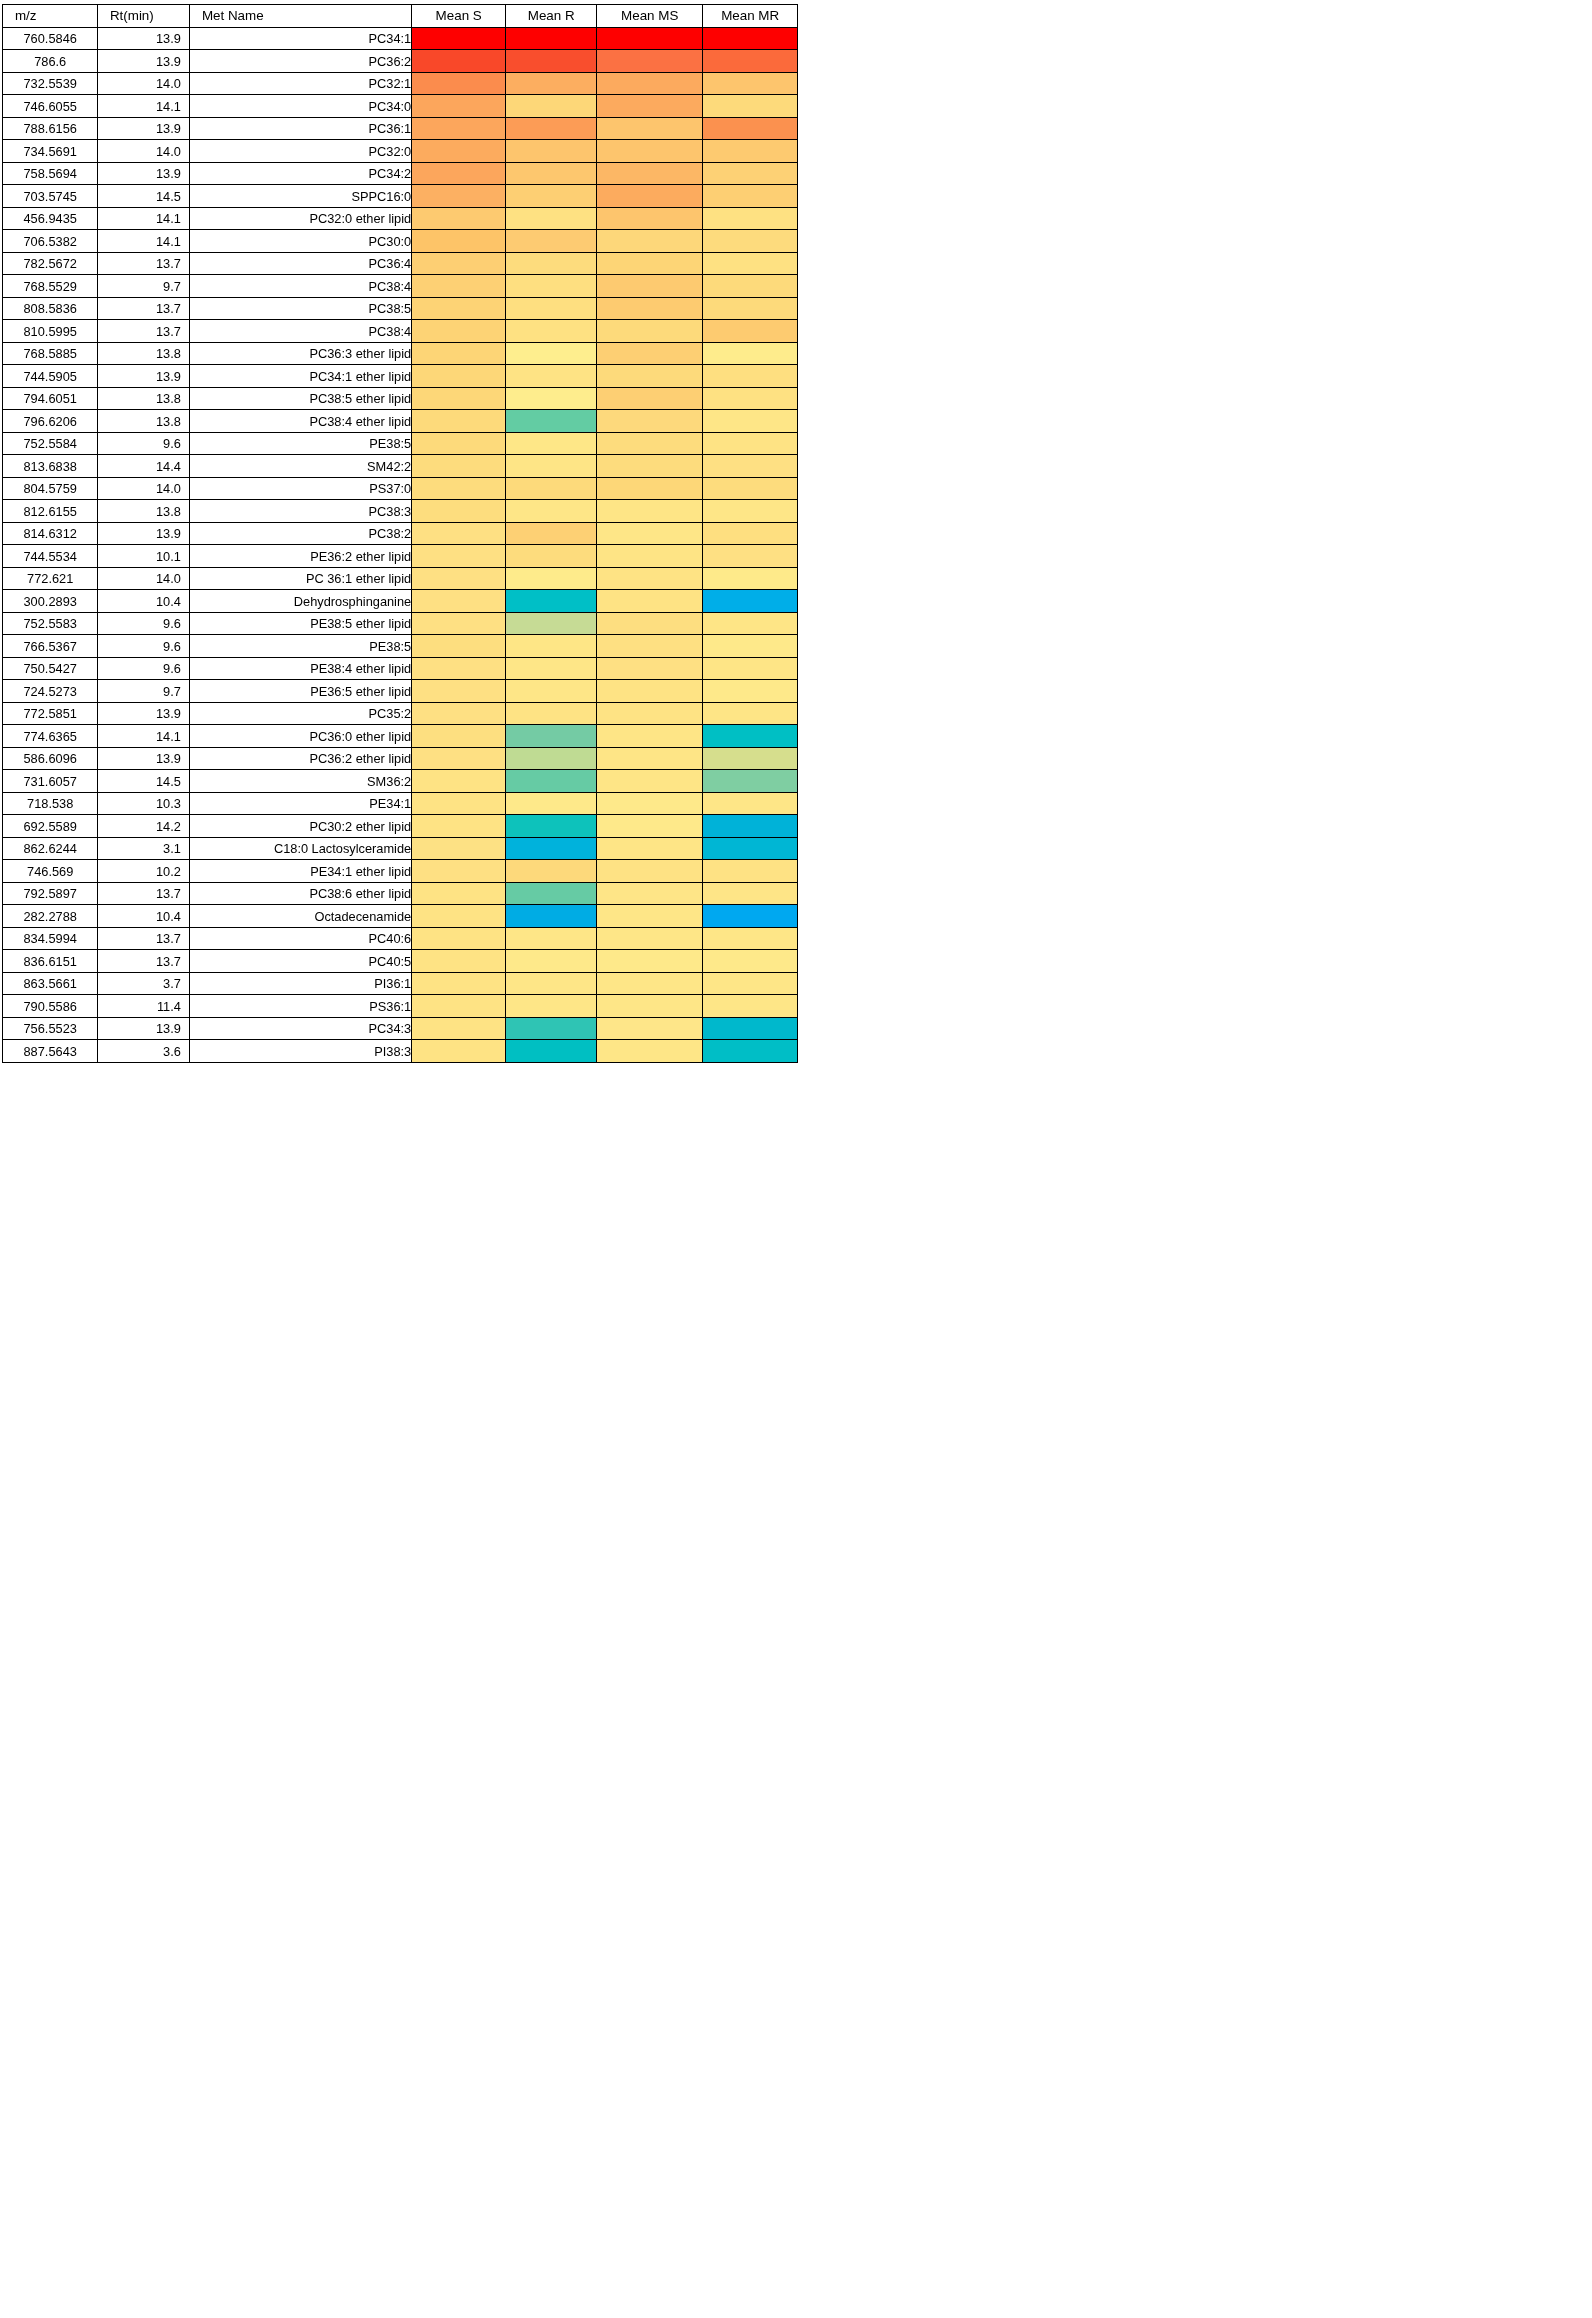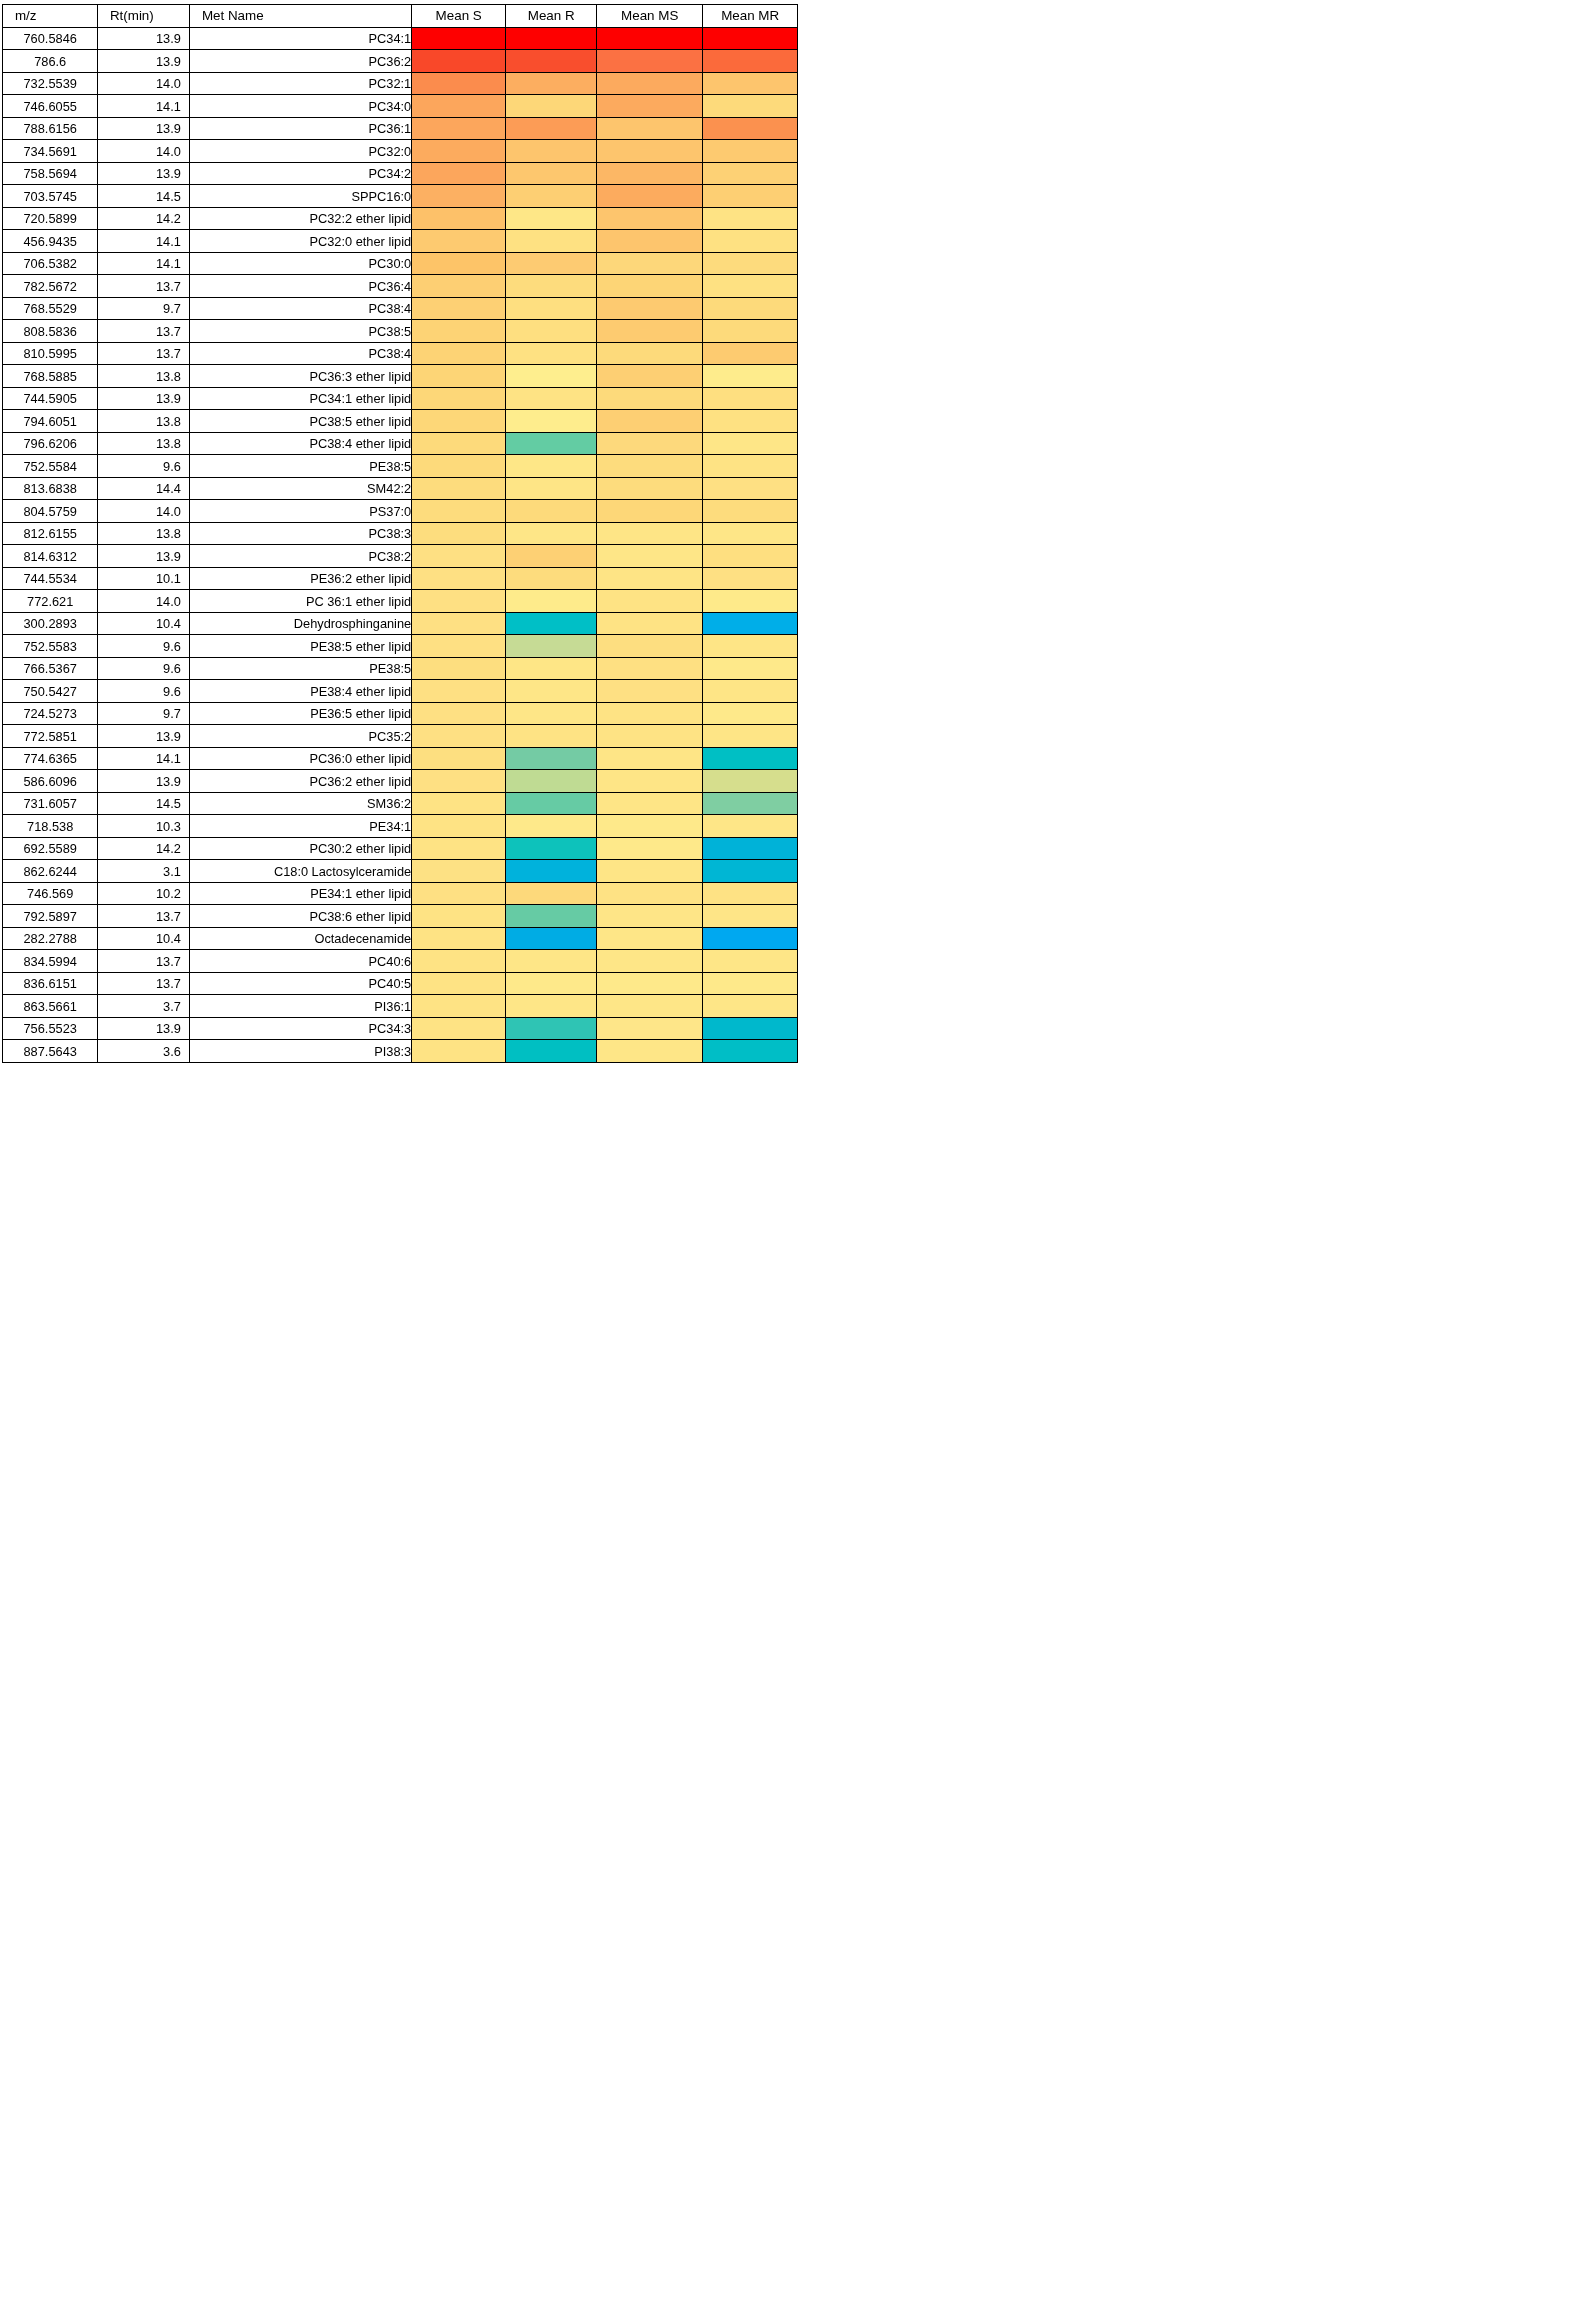--- a/index.html
+++ b/index.html
@@ -151,29 +151,20 @@
         <tr>
           <td class="mz">703.5745</td>
           <td class="rt">14.5</td>
           <td class="met">SPPC16:0</td>
           <td class="heat" style="background: rgb(252, 176, 98);"></td>
           <td class="heat" style="background: rgb(253, 207, 115);"></td>
           <td class="heat" style="background: rgb(252, 171, 94);"></td>
           <td class="heat" style="background: rgb(253, 207, 115);"></td>
         </tr>
         <tr>
-          <td class="mz">720.5899</td>
-          <td class="rt">14.2</td>
-          <td class="met">PC32:2  ether lipid</td>
-          <td class="heat" style="background: rgb(253, 193, 105);"></td>
-          <td class="heat" style="background: rgb(254, 231, 135);"></td>
-          <td class="heat" style="background: rgb(253, 197, 109);"></td>
-          <td class="heat" style="background: rgb(254, 227, 132);"></td>
-        </tr>
-        <tr>
           <td class="mz">456.9435</td>
           <td class="rt">14.1</td>
           <td class="met">PC32:0 ether lipid</td>
           <td class="heat" style="background: rgb(253, 202, 112);"></td>
           <td class="heat" style="background: rgb(254, 225, 130);"></td>
           <td class="heat" style="background: rgb(253, 197, 109);"></td>
           <td class="heat" style="background: rgb(254, 225, 130);"></td>
         </tr>
         <tr>
           <td class="mz">706.5382</td>
@@ -475,20 +466,29 @@
         <tr>
           <td class="mz">863.5661</td>
           <td class="rt">3.7</td>
           <td class="met">PI36:1</td>
           <td class="heat" style="background: rgb(254, 227, 132);"></td>
           <td class="heat" style="background: rgb(254, 230, 135);"></td>
           <td class="heat" style="background: rgb(254, 230, 135);"></td>
           <td class="heat" style="background: rgb(254, 230, 135);"></td>
         </tr>
         <tr>
+          <td class="mz">790.5586</td>
+          <td class="rt">11.4</td>
+          <td class="met">PS36:1</td>
+          <td class="heat" style="background: rgb(254, 227, 132);"></td>
+          <td class="heat" style="background: rgb(254, 230, 135);"></td>
+          <td class="heat" style="background: rgb(254, 230, 135);"></td>
+          <td class="heat" style="background: rgb(254, 230, 135);"></td>
+        </tr>
+        <tr>
           <td class="mz">756.5523</td>
           <td class="rt">13.9</td>
           <td class="met">PC34:3</td>
           <td class="heat" style="background: rgb(254, 227, 132);"></td>
           <td class="heat" style="background: rgb(47, 196, 180);"></td>
           <td class="heat" style="background: rgb(254, 230, 137);"></td>
           <td class="heat" style="background: rgb(0, 184, 204);"></td>
         </tr>
         <tr>
           <td class="mz">887.5643</td>

